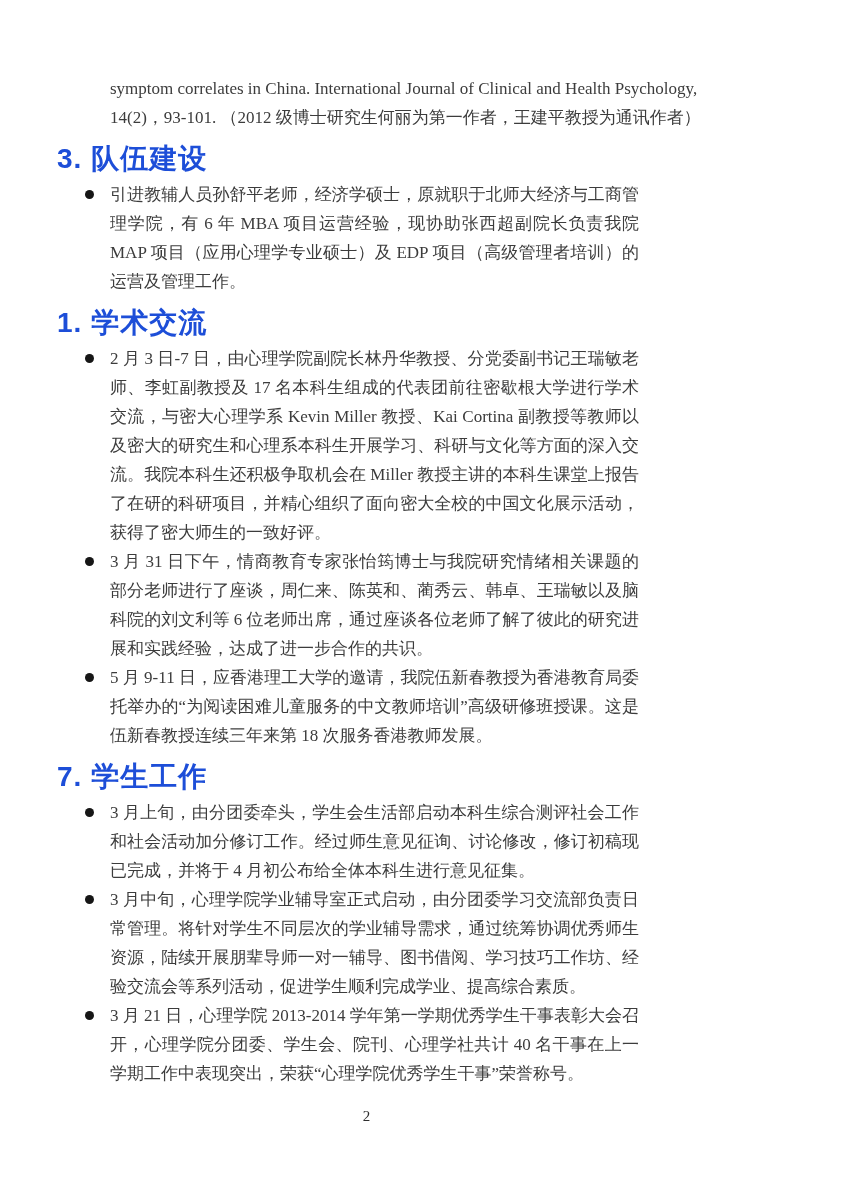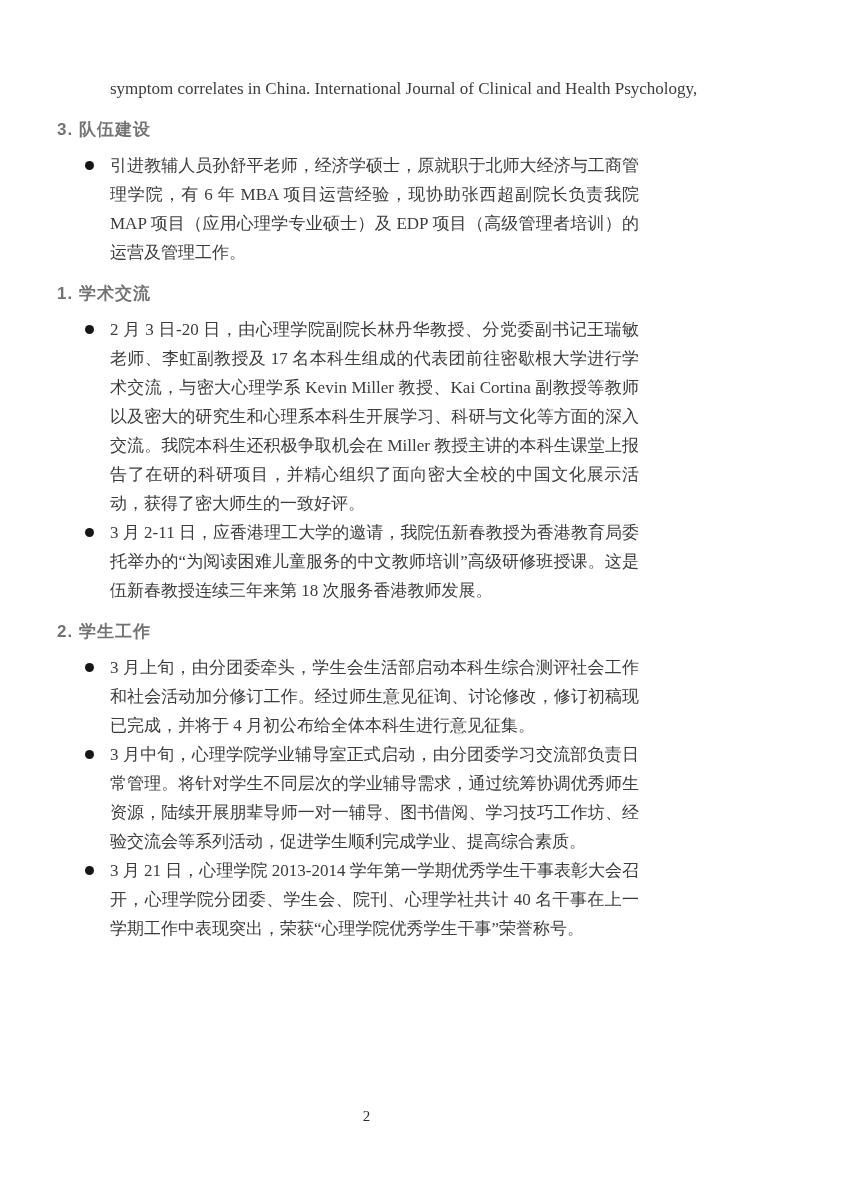--- a/index.html
+++ b/index.html
@@ -6,66 +6,71 @@
   .page{
     width:733px;height:1200px;background:#ffffff;position:relative;
     box-sizing:border-box;padding:74px 94px 0 57px;
     font-family:"Liberation Serif","DejaVu Serif",serif;
     color:#3c3c3c;overflow:hidden;
   }
   .ref{margin:0 0 2px 53px;font-size:17px;line-height:29px;}
   .ref div{white-space:nowrap;}
   h2.sec{
     font-family:"Liberation Sans","DejaVu Sans",sans-serif;
-    font-size:17px;line-height:28px;font-weight:700;
-    color:#737373;margin:13px 0 7px 0;letter-spacing:1px;
+    font-size:28px;line-height:28px;font-weight:700;
+    color:#1d4ed8;margin:13px 0 7px 0;letter-spacing:1px;
   }
   .item{display:flex;align-items:flex-start;margin-left:28px;}
   .dot{flex:0 0 25px;padding-top:10px;}
   .dot::before{content:"";display:block;width:9px;height:9px;border-radius:50%;background:#161616;}
   .itxt{margin:0;font-size:17px;line-height:29px;text-align:justify;flex:1;}
   .pageno{
     position:absolute;left:0;right:0;top:1108px;text-align:center;
     font-size:15px;color:#2e2e2e;font-family:"Liberation Serif","DejaVu Serif",serif;
   }
 </style>
 </head>
 <body>
 
 <div class="page">
 
   <div class="ref">
     <div>symptom correlates in China. International Journal of Clinical and Health Psychology,</div>
+    <div>14(2)，93-101. （2012 级博士研究生何丽为第一作者，王建平教授为通讯作者）</div>
   </div>
 
   <section>
     <h2 class="sec">3. 队伍建设</h2>
     <div class="item">
       <span class="dot"></span>
       <p class="itxt">引进教辅人员孙舒平老师，经济学硕士，原就职于北师大经济与工商管理学院，有 6 年 MBA 项目运营经验，现协助张西超副院长负责我院 MAP 项目（应用心理学专业硕士）及 EDP 项目（高级管理者培训）的运营及管理工作。</p>
     </div>
   </section>
 
   <section>
     <h2 class="sec">1. 学术交流</h2>
     <div class="item">
       <span class="dot"></span>
-      <p class="itxt">2 月 3 日-20 日，由心理学院副院长林丹华教授、分党委副书记王瑞敏老师、李虹副教授及 17 名本科生组成的代表团前往密歇根大学进行学术交流，与密大心理学系 Kevin Miller 教授、Kai Cortina 副教授等教师以及密大的研究生和心理系本科生开展学习、科研与文化等方面的深入交流。我院本科生还积极争取机会在 Miller 教授主讲的本科生课堂上报告了在研的科研项目，并精心组织了面向密大全校的中国文化展示活动，获得了密大师生的一致好评。</p>
+      <p class="itxt">2 月 3 日-7 日，由心理学院副院长林丹华教授、分党委副书记王瑞敏老师、李虹副教授及 17 名本科生组成的代表团前往密歇根大学进行学术交流，与密大心理学系 Kevin Miller 教授、Kai Cortina 副教授等教师以及密大的研究生和心理系本科生开展学习、科研与文化等方面的深入交流。我院本科生还积极争取机会在 Miller 教授主讲的本科生课堂上报告了在研的科研项目，并精心组织了面向密大全校的中国文化展示活动，获得了密大师生的一致好评。</p>
+    </div>
+    <div class="item">
+      <span class="dot"></span>
+      <p class="itxt">3 月 31 日下午，情商教育专家张怡筠博士与我院研究情绪相关课题的部分老师进行了座谈，周仁来、陈英和、蔺秀云、韩卓、王瑞敏以及脑科院的刘文利等 6 位老师出席，通过座谈各位老师了解了彼此的研究进展和实践经验，达成了进一步合作的共识。</p>
     </div>
   </section>
 
   <section>
     <div class="item">
       <span class="dot"></span>
-      <p class="itxt">3 月 2-11 日，应香港理工大学的邀请，我院伍新春教授为香港教育局委托举办的“为阅读困难儿童服务的中文教师培训”高级研修班授课。这是伍新春教授连续三年来第 18 次服务香港教师发展。</p>
+      <p class="itxt">5 月 9-11 日，应香港理工大学的邀请，我院伍新春教授为香港教育局委托举办的“为阅读困难儿童服务的中文教师培训”高级研修班授课。这是伍新春教授连续三年来第 18 次服务香港教师发展。</p>
     </div>
   </section>
 
   <section>
-    <h2 class="sec">2. 学生工作</h2>
+    <h2 class="sec">7. 学生工作</h2>
     <div class="item">
       <span class="dot"></span>
       <p class="itxt">3 月上旬，由分团委牵头，学生会生活部启动本科生综合测评社会工作和社会活动加分修订工作。经过师生意见征询、讨论修改，修订初稿现已完成，并将于 4 月初公布给全体本科生进行意见征集。</p>
     </div>
     <div class="item">
       <span class="dot"></span>
       <p class="itxt">3 月中旬，心理学院学业辅导室正式启动，由分团委学习交流部负责日常管理。将针对学生不同层次的学业辅导需求，通过统筹协调优秀师生资源，陆续开展朋辈导师一对一辅导、图书借阅、学习技巧工作坊、经验交流会等系列活动，促进学生顺利完成学业、提高综合素质。</p>
     </div>
     <div class="item">
       <span class="dot"></span>

